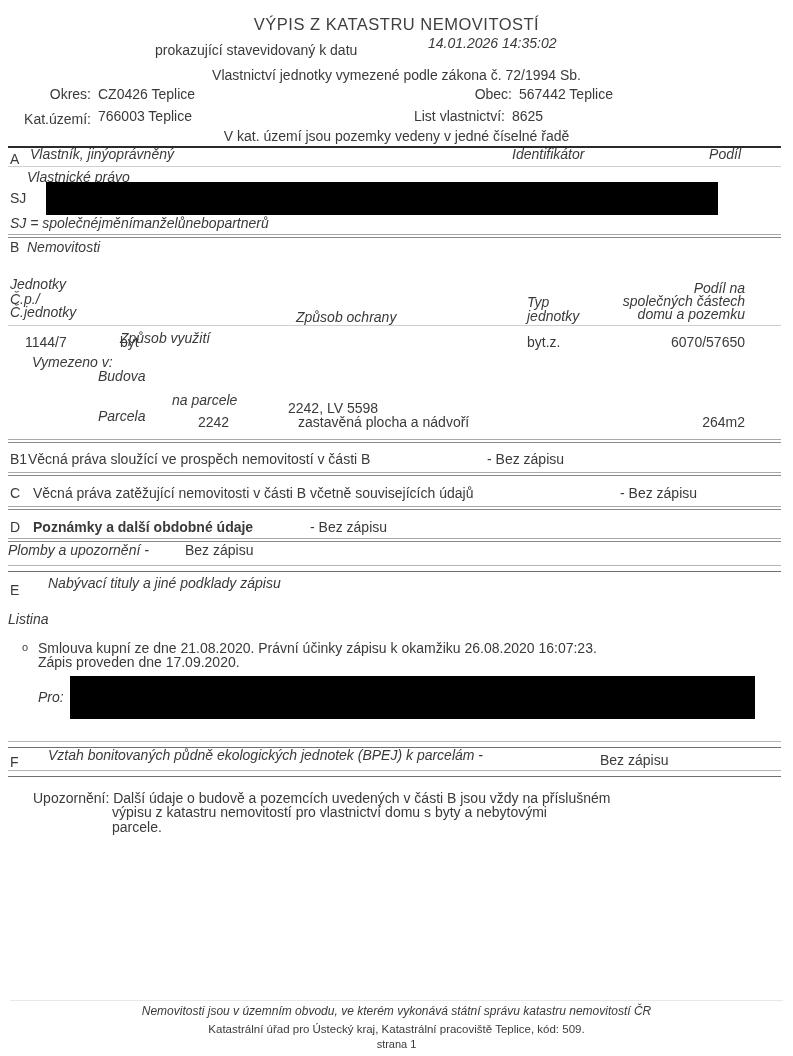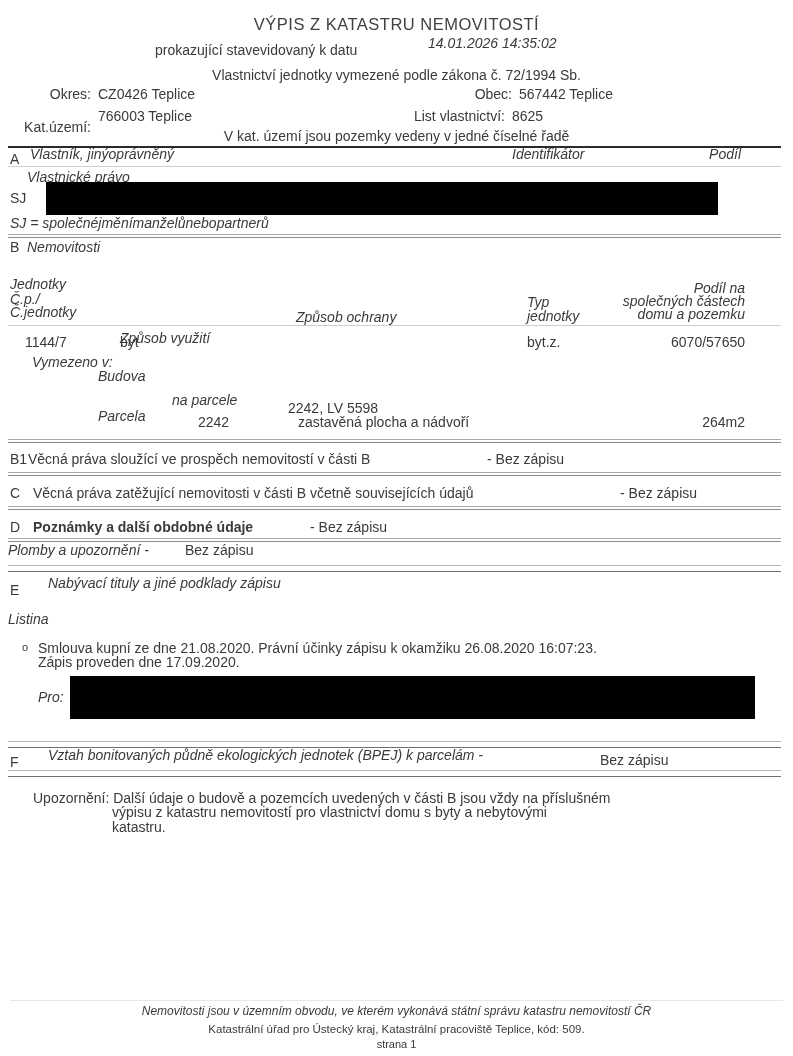--- a/index.html
+++ b/index.html
@@ -31,21 +31,21 @@
   <div class="t center title" style="top:17px;">VÝPIS Z KATASTRU NEMOVITOSTÍ</div>
   <div class="t" style="top:43px;left:155px;">prokazující stavevidovaný k datu</div>
   <div class="t it" style="top:36px;left:428px;">14.01.2026 14:35:02</div>
   <div class="t center" style="top:68px;">Vlastnictví jednotky vymezené podle zákona č. 72/1994 Sb.</div>
 
   <div class="t right" style="top:87px;left:0px;width:91px;">Okres:</div>
   <div class="t" style="top:87px;left:98px;">CZ0426 Teplice</div>
   <div class="t right" style="top:87px;left:380px;width:132px;">Obec:</div>
   <div class="t" style="top:87px;left:519px;">567442 Teplice</div>
 
-  <div class="t right" style="top:120px;left:0px;width:91px;">Kat.území:</div>
+  <div class="t right" style="top:112px;left:0px;width:91px;">Kat.území:</div>
   <div class="t" style="top:109px;left:98px;">766003 Teplice</div>
   <div class="t right" style="top:109px;left:380px;width:125px;">List vlastnictví:</div>
   <div class="t" style="top:109px;left:512px;">8625</div>
 
   <div class="t center" style="top:129px;">V kat. území jsou pozemky vedeny v jedné číselné řadě</div>
 
   <div class="rule-dark" style="top:146px;"></div>
   <div class="t" style="top:152px;left:10px;">A</div>
   <div class="t it" style="top:147px;left:30px;">Vlastník, jinýoprávněný</div>
   <div class="t it" style="top:147px;left:512px;">Identifikátor</div>
@@ -119,20 +119,20 @@
   <div class="redact" style="left:70px;top:676px;width:685px;height:43px;"></div>
 
   <div class="rule2w" style="top:741px;"></div>
   <div class="t" style="top:755px;left:10px;">F</div>
   <div class="t it" style="top:748px;left:48px;">Vztah bonitovaných půdně ekologických jednotek (BPEJ) k parcelám  -</div>
   <div class="t" style="top:753px;left:600px;">Bez zápisu</div>
   <div class="rule2w" style="top:770px;"></div>
 
   <div class="t" style="top:791px;left:33px;">Upozornění: Další údaje o budově a pozemcích uvedených v části B jsou vždy na příslušném</div>
   <div class="t" style="top:805px;left:112px;">výpisu z katastru nemovitostí pro vlastnictví domu s byty a nebytovými</div>
-  <div class="t" style="top:820px;left:112px;">katastru.</div>
+  <div class="t" style="top:820px;left:112px;">parcele.</div>
 
   <div class="rule-light" style="top:1000px;"></div>
   <div class="t center it" style="top:1004px;font-size:12px;">Nemovitosti jsou v územním obvodu, ve kterém vykonává státní správu katastru nemovitostí ČR</div>
   <div class="t center" style="top:1022px;font-size:11.5px;">Katastrální úřad pro Ústecký kraj, Katastrální pracoviště Teplice, kód: 509.</div>
   <div class="t center" style="top:1037px;font-size:11px;">strana 1</div>
 
 </div>
 
 </body></html>

